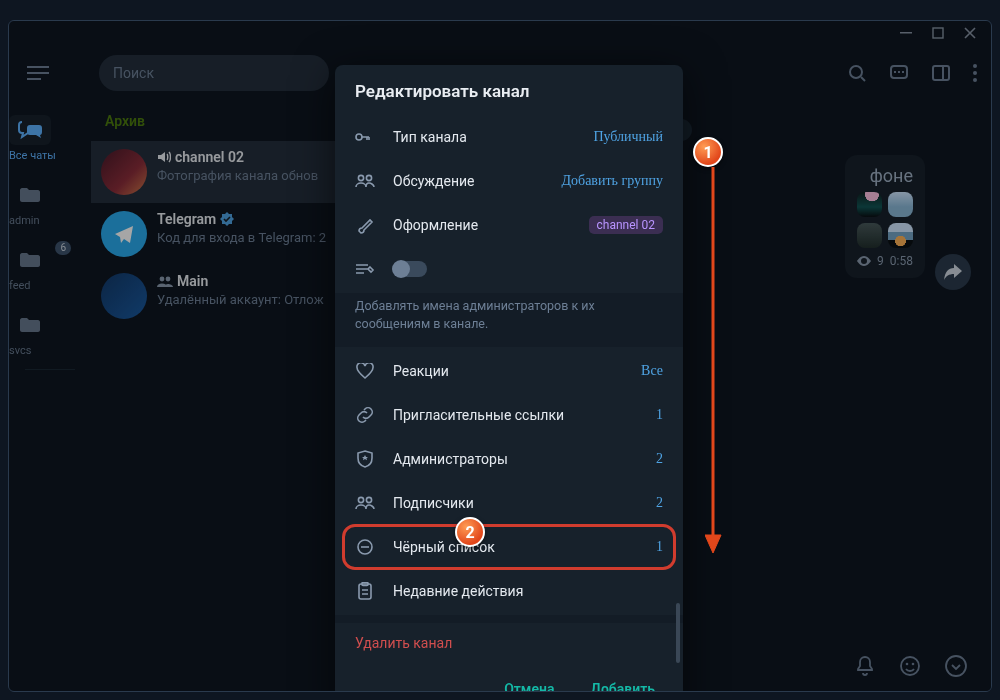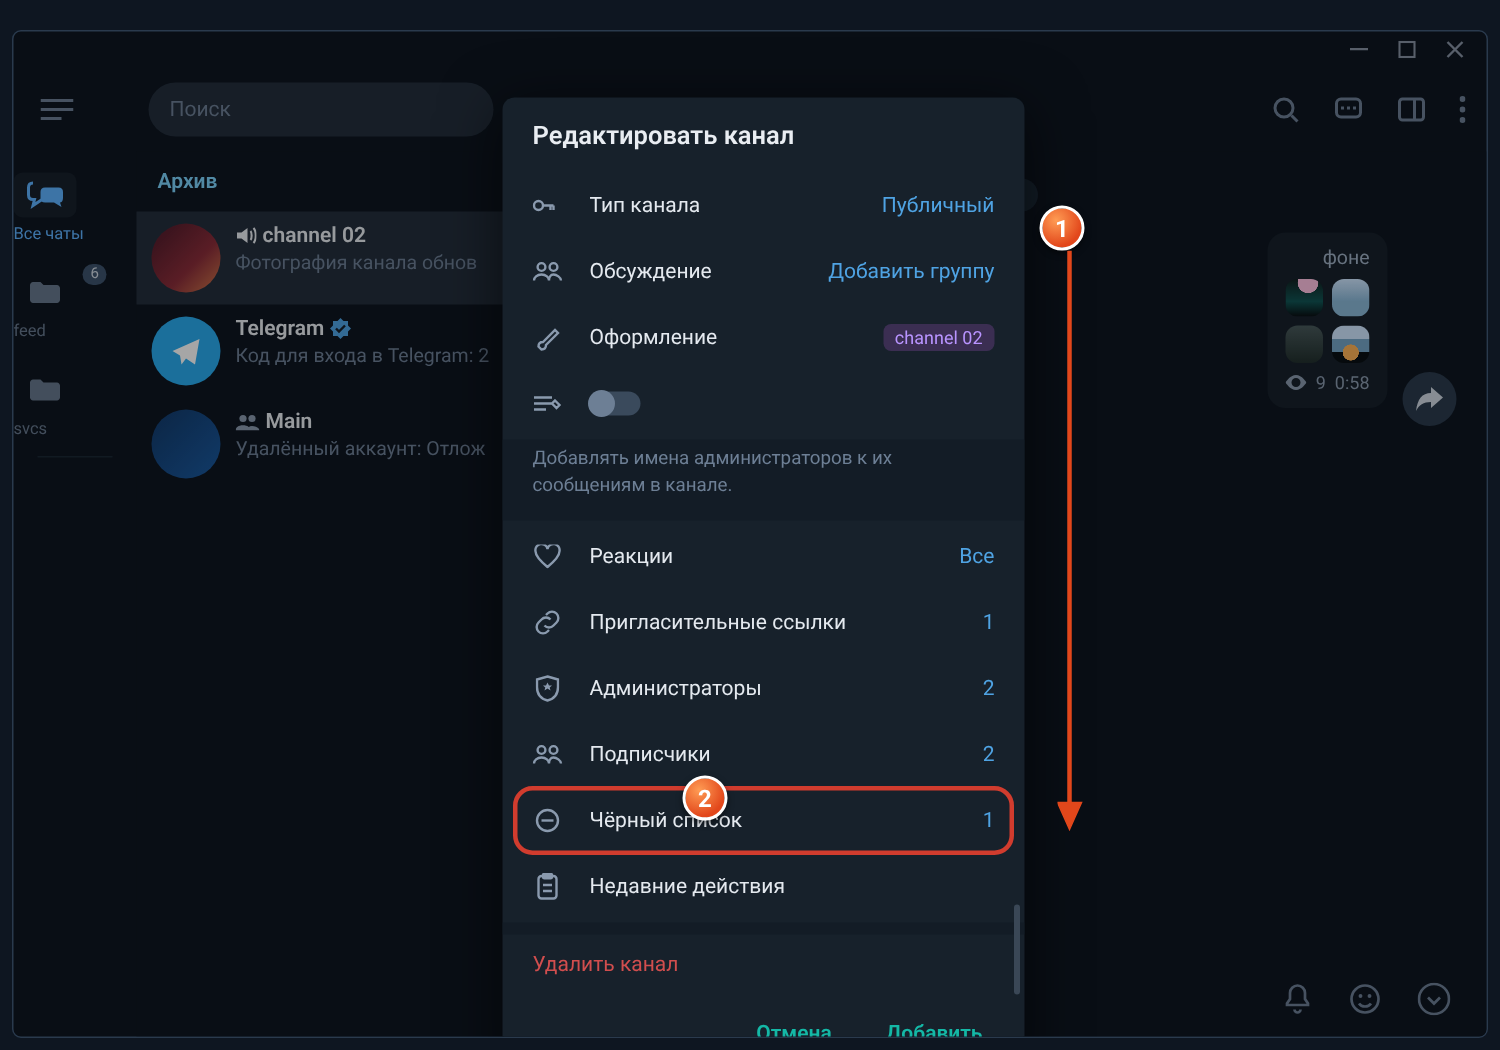--- a/index.html
+++ b/index.html
@@ -22,21 +22,21 @@
   .rail { position:absolute; top:80px; left:0; width:82px; bottom:0; display:flex; flex-direction:column; align-items:center; padding-top:6px; color:#68798e; font-size:11px;}
   .rail-item { width:100%; display:flex; flex-direction:column; align-items:flex-start; gap:4px; padding:8px 0 10px; cursor:pointer; position:relative;}
   .rail-item.active { color:#5fb2ff;}
   .rail-item.active .rail-ico { background:#17212b; border-radius:6px;}
   .rail-ico { width:42px; height:30px; display:flex; align-items:center; justify-content:center;}
   .rail-sep { height:1px; width:50px; background:#1b2835; margin:2px 0 6px;}
   .badge { position:absolute; top:4px; right:20px; background:#3e546e; color:#cfd8e2; font-size:10px; border-radius:9px; padding:0 5px; line-height:14px;}
 
   
   .chatlist { position:absolute; top:80px; left:82px; width:248px; bottom:0; background:#0e1621; color:#cfd8e2;}
-  .archive { padding:12px 14px; font-weight:600; font-size:14px; color:#7dd3fc;}
+  .archive { padding:12px 14px; font-weight:600; font-size:14px; color:#4d7c0f;}
   .chat-row { display:flex; gap:10px; padding:8px 10px; cursor:pointer;}
   .chat-row.sel { background:#242f3d;}
   .avatar { width:46px; height:46px; border-radius:50%; flex:0 0 auto; background:#2b5278; display:flex; align-items:center; justify-content:center; color:#fff;}
   .chat-meta { overflow:hidden; flex:1;}
   .chat-title { font-size:14px; font-weight:600; color:#e9edf2; white-space:nowrap; overflow:hidden; text-overflow:ellipsis; display:flex; align-items:center; gap:4px;}
   .chat-sub { font-size:13px; color:#6d7f95; white-space:nowrap; overflow:hidden; text-overflow:ellipsis; margin-top:3px;}
 
   
   .chatbg { position:absolute; top:80px; left:330px; right:0; bottom:0; background:#0e1621; color:#cfd8e2; padding:12px 20px 0;}
   .date-pill { background:#1d2b3a; color:#9fb0c4; font-size:12px; padding:4px 12px; border-radius:12px; display:inline-block; margin-left:auto; margin-right:auto;}
@@ -53,21 +53,21 @@
 
   .bottombar { position:absolute; left:330px; right:0; bottom:0; height:50px; display:flex; align-items:center; justify-content:flex-end; gap:24px; padding:0 24px; color:#6d7f95;}
 
   
   .scrim { position:absolute; inset:0; background:rgba(0,0,0,.35); z-index:20;}
   .modal { position:absolute; top:44px; left:326px; width:348px; background:#17212b; border-radius:8px; box-shadow:0 8px 40px rgba(0,0,0,.6); z-index:30; color:#cfd8e2; overflow:hidden;}
   .modal-title { padding:16px 20px 12px; font-size:17px; font-weight:600; color:#e9edf2;}
   .m-section { padding:2px 0;}
   .m-row { display:flex; align-items:center; gap:18px; padding:12px 20px; font-size:14px; cursor:pointer;}
   .m-row .lbl { flex:1; color:#e4e9ef;}
-  .m-row .val { color:#4fa3e3; font-size:14px;}
+  .m-row .val { color:#4fa3e3; font-size:14px;font-family:Liberation Serif, serif;}
   .m-row .val.num { color:#4fa3e3;}
   .m-ico { width:20px; height:20px; color:#8a9aae; display:flex; align-items:center; justify-content:center;}
   .chip { background:#3b2e52; color:#b994ff; font-size:12px; padding:2px 8px; border-radius:5px;}
   .toggle { width:34px; height:16px; background:#3a4a5c; border-radius:10px; position:relative;}
   .toggle::after{ content:""; position:absolute; width:18px; height:18px; background:#6d7f95; border-radius:50%; top:-1px; left:-1px;}
   .m-hint { padding:4px 20px 14px 20px; font-size:12.5px; line-height:1.45; color:#6d7f95; background:#131c26;}
   .m-sep { height:8px; background:#131c26;}
   .m-row.danger .lbl{ color:#d14e4e;}
   .m-row.highlight { outline:3px solid #d13c2e; border-radius:10px; margin:2px 10px; padding:10px 10px;}
   .modal-actions { display:flex; justify-content:flex-end; gap:8px; padding:10px 14px 14px;}
@@ -147,20 +147,28 @@
     <div class="rail-item active">
       <div class="rail-ico">
           <svg width="24" height="20" viewBox="0 0 24 20">
             <path d="M4 2c-2 0-3 1-3 3v5c0 2 1 3 3 3h1l-1 4 6-4h3" fill="none" stroke="currentColor" stroke-width="2"></path>
             <path d="M12 5c-2 0-3 1-3 3v4c0 2 1 3 3 3h6l5 3-1-3c1 0 2-1 2-3V8c0-2-1-3-3-3z" fill="currentColor"></path>
           </svg>
         </div>
       <span>Все чаты</span>
     </div>
     <div class="rail-item">
+      <div class="rail-ico">
+          <svg width="22" height="18" viewBox="0 0 22 18">
+            <path d="M1 4c0-1 1-2 2-2h5l2 2h9c1 0 2 1 2 2v8c0 1-1 2-2 2H3c-1 0-2-1-2-2z" fill="currentColor"></path>
+          </svg>
+        </div>
+      <span>admin</span>
+    </div>
+    <div class="rail-item">
       <span class="badge">6</span>
       <div class="rail-ico">
           <svg width="22" height="18" viewBox="0 0 22 18">
             <path d="M1 4c0-1 1-2 2-2h5l2 2h9c1 0 2 1 2 2v8c0 1-1 2-2 2H3c-1 0-2-1-2-2z" fill="currentColor"></path>
           </svg>
         </div>
       <span>feed</span>
     </div>
     <div class="rail-item">
       <div class="rail-ico">
@@ -227,21 +235,21 @@
         </div>
         <div class="chat-sub">Удалённый аккаунт: Отлож</div>
       </div>
     </div>
   </div>
 
   <div class="chatbg">
     <div class="date-wrap"><span class="date-pill">густа</span></div>
     <div style="display:flex; align-items:flex-end;">
       <div class="bubble">
-        <div style="color:#9fb0c4; font-size:13px; margin-bottom:6px; text-align:right;">фоне</div>
+        <div style="color:#9fb0c4; font-size:18px; margin-bottom:6px; text-align:right;">фоне</div>
         <div class="grid2">
           <div class="thumb a"></div>
           <div class="thumb b"></div>
           <div class="thumb c"></div>
           <div class="thumb d"></div>
         </div>
         <div class="bubble-meta">
           <span>
               <svg width="14" height="10" viewBox="0 0 14 10">
                 <path d="M7 0C3 0 0 5 0 5s3 5 7 5 7-5 7-5-3-5-7-5zm0 8a3 3 0 110-6 3 3 0 010 6z" fill="currentColor"></path>

